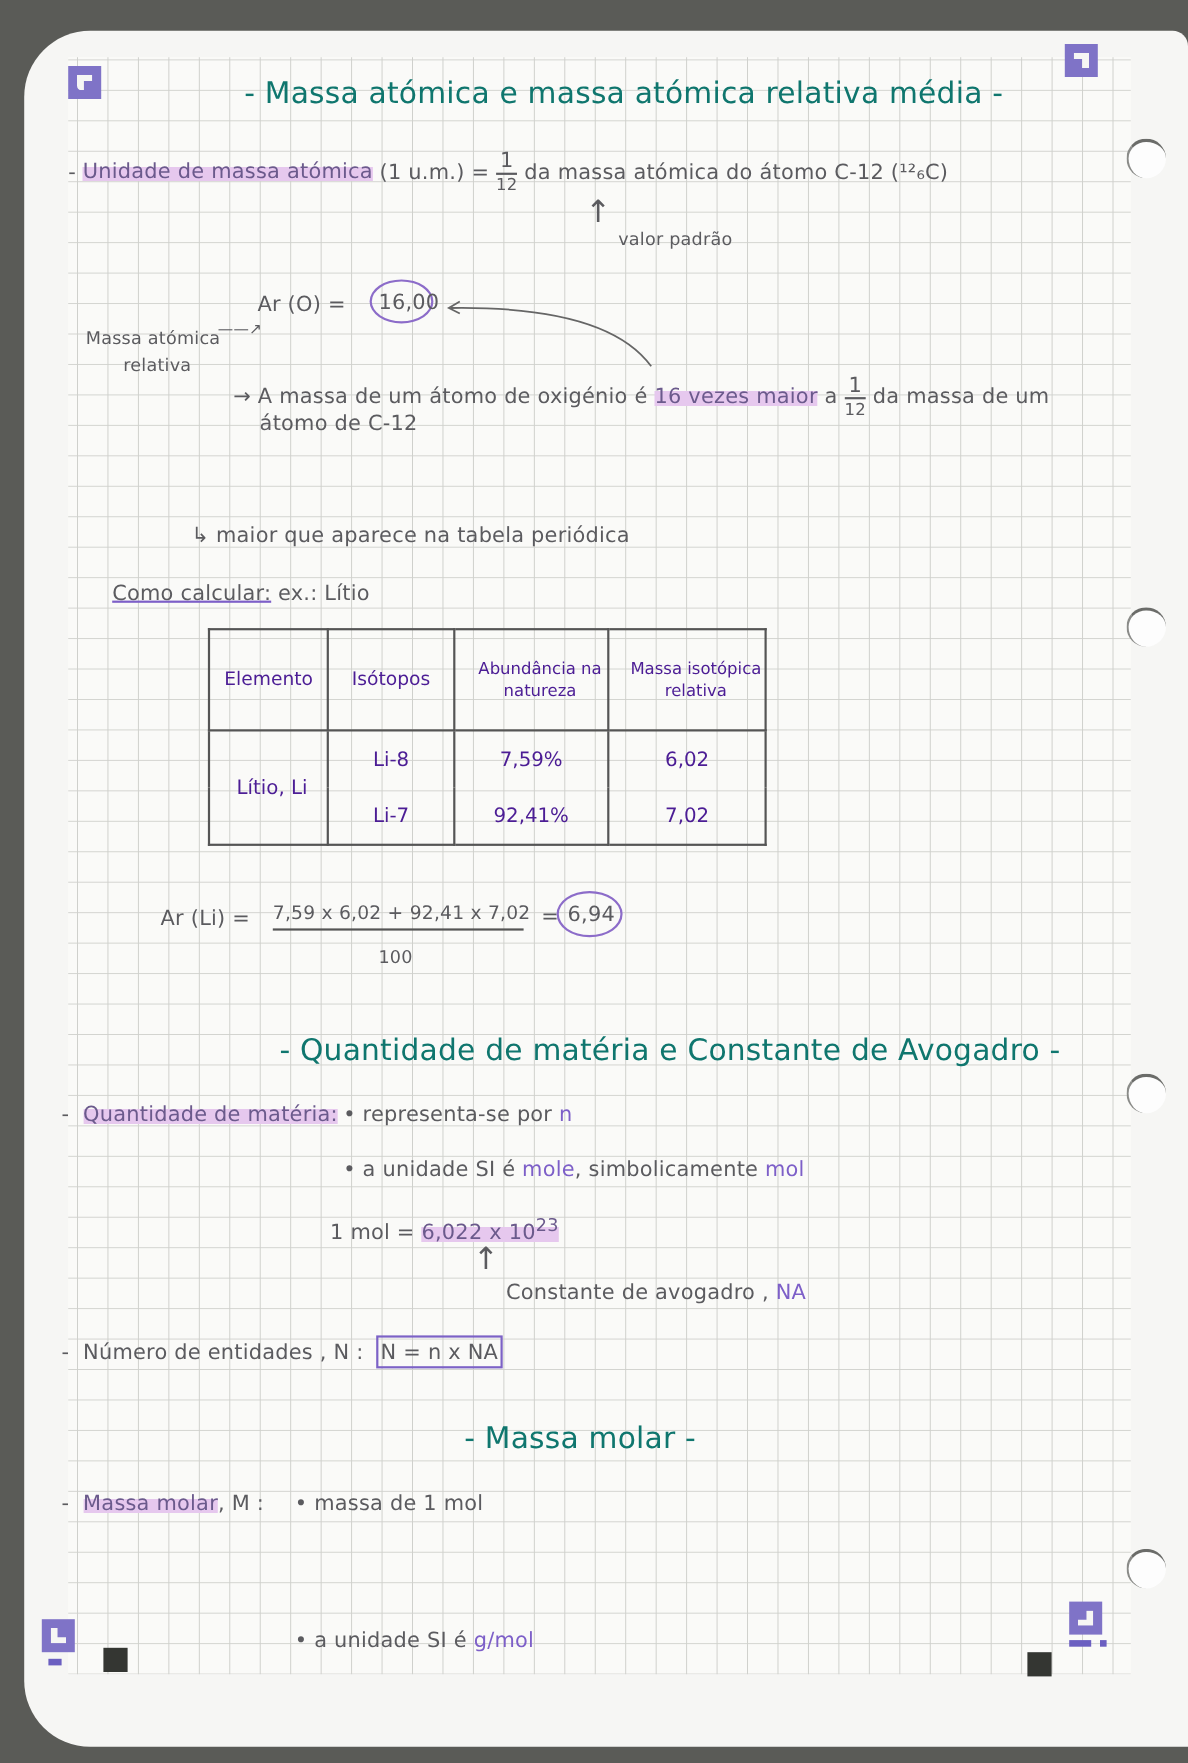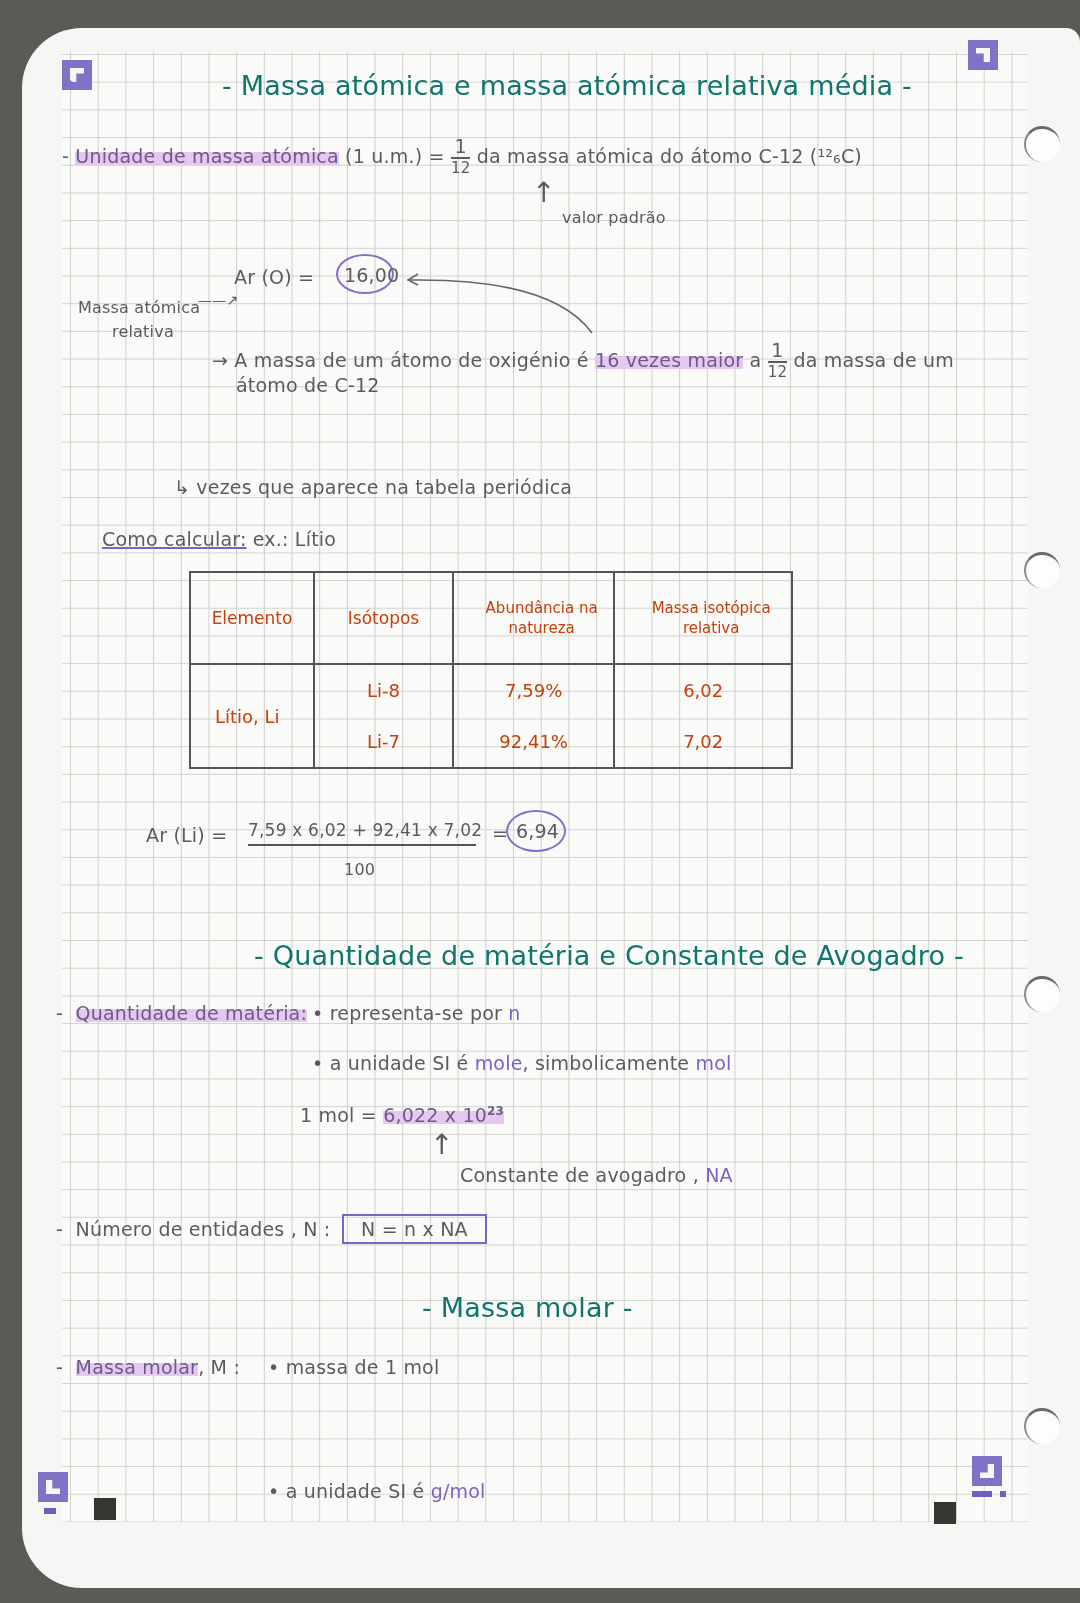--- a/index.html
+++ b/index.html
@@ -67,37 +67,37 @@
     .circle {
       position: absolute; border: 2.5px solid #8c6cc9; border-radius: 50%;
     }
     .frac { display: inline-block; text-align: center; vertical-align: middle; }
     .frac .num { display: block; border-bottom: 2px solid #5b5b5f; padding: 0 2px; line-height: 1.1; }
     .frac .den { display: block; line-height: 1.3; font-size: 15px; }
 
     table.iso {
       position: absolute;
       left: 167px; top: 543px;
-      width: 604px;
+      width: 508px;
       border-collapse: collapse;
       font-family: "DejaVu Sans", sans-serif;
-      color: #c2410c;
+      color: #4c1d95;
     }
     table.iso td, table.iso th {
       border: 2px solid #555;
       font-weight: normal;
       text-align: center;
       vertical-align: middle;
     }
     table.iso th { height: 92px; font-size: 17px; }
     table.iso th.two { font-size: 15px; line-height: 1.35; padding-left: 16px; }
     table.iso td.sub { border-top: none; border-bottom: none; height: 52px; font-size: 18px; }
     table.iso tr.last td.sub { border-bottom: 2px solid #555; }
     table.iso td.el { font-size: 18px; text-align: left; padding-left: 24px; }
-    .boxed { border: 2px solid #7c62c6; padding: 2px 17px; }
+    .boxed { border: 2px solid #7c62c6; padding: 2px 2px; }
     .arrow-svg { position: absolute; }
   </style>
 </head>
 <body>
 
 <div class="sheet">
   <div class="grid"></div>
 
   <div class="corner-mark cm-tl" style="left:40px; top:32px;"></div>
   <div class="corner-mark cm-tr" style="left:946px; top:12px;"></div>
@@ -147,21 +147,21 @@
     <span class="hl">16 vezes maior</span>
     <span>a</span>
     <span class="frac">
       <span class="num">1</span>
       <span class="den">12</span>
     </span>
     <span>da massa de um</span>
   </div>
   <div class="t" style="left:214px; top:346px;">átomo de C-12</div>
 
-  <div class="t" style="left:152px; top:448px;">↳ vezes que aparece na tabela periódica</div>
+  <div class="t" style="left:152px; top:448px;">↳ maior que aparece na tabela periódica</div>
 
   <div class="t" style="left:80px; top:500px;">
     <span style="text-decoration: underline; text-decoration-color:#7d5fc8; text-decoration-thickness:2px;">Como calcular:</span>
     <span>ex.: Lítio</span>
   </div>
 
   <table class="iso">
     <tbody>
         <tr>
       <th style="width:126px;">Elemento</th>
@@ -201,21 +201,21 @@
     <span class="purple">n</span>
   </div>
   <div class="t" style="left:290px; top:1024px;">
     • <span>a unidade SI é</span>
     <span class="purple">mole</span><span>, simbolicamente</span>
     <span class="purple">mol</span>
   </div>
 
   <div class="t" style="left:278px; top:1076px;">
     <span>1 mol =</span>
-    <span class="hl"><span>6,022 x 10</span><sup style="font-size:12px;font-weight:bold;">23</sup></span>
+    <span class="hl"><span>6,022 x 10</span><sup style="font-size:16px;">23</sup></span>
   </div>
   <div class="t" style="left:408px; top:1100px; font-size:28px;">↑</div>
   <div class="t" style="left:438px; top:1136px;">
     <span>Constante de avogadro ,</span>
     <span class="purple">NA</span>
   </div>
 
   <div class="t" style="left:34px; top:1190px;">
     <span>-</span>
     &nbsp;<span>Número de entidades , N :</span>

